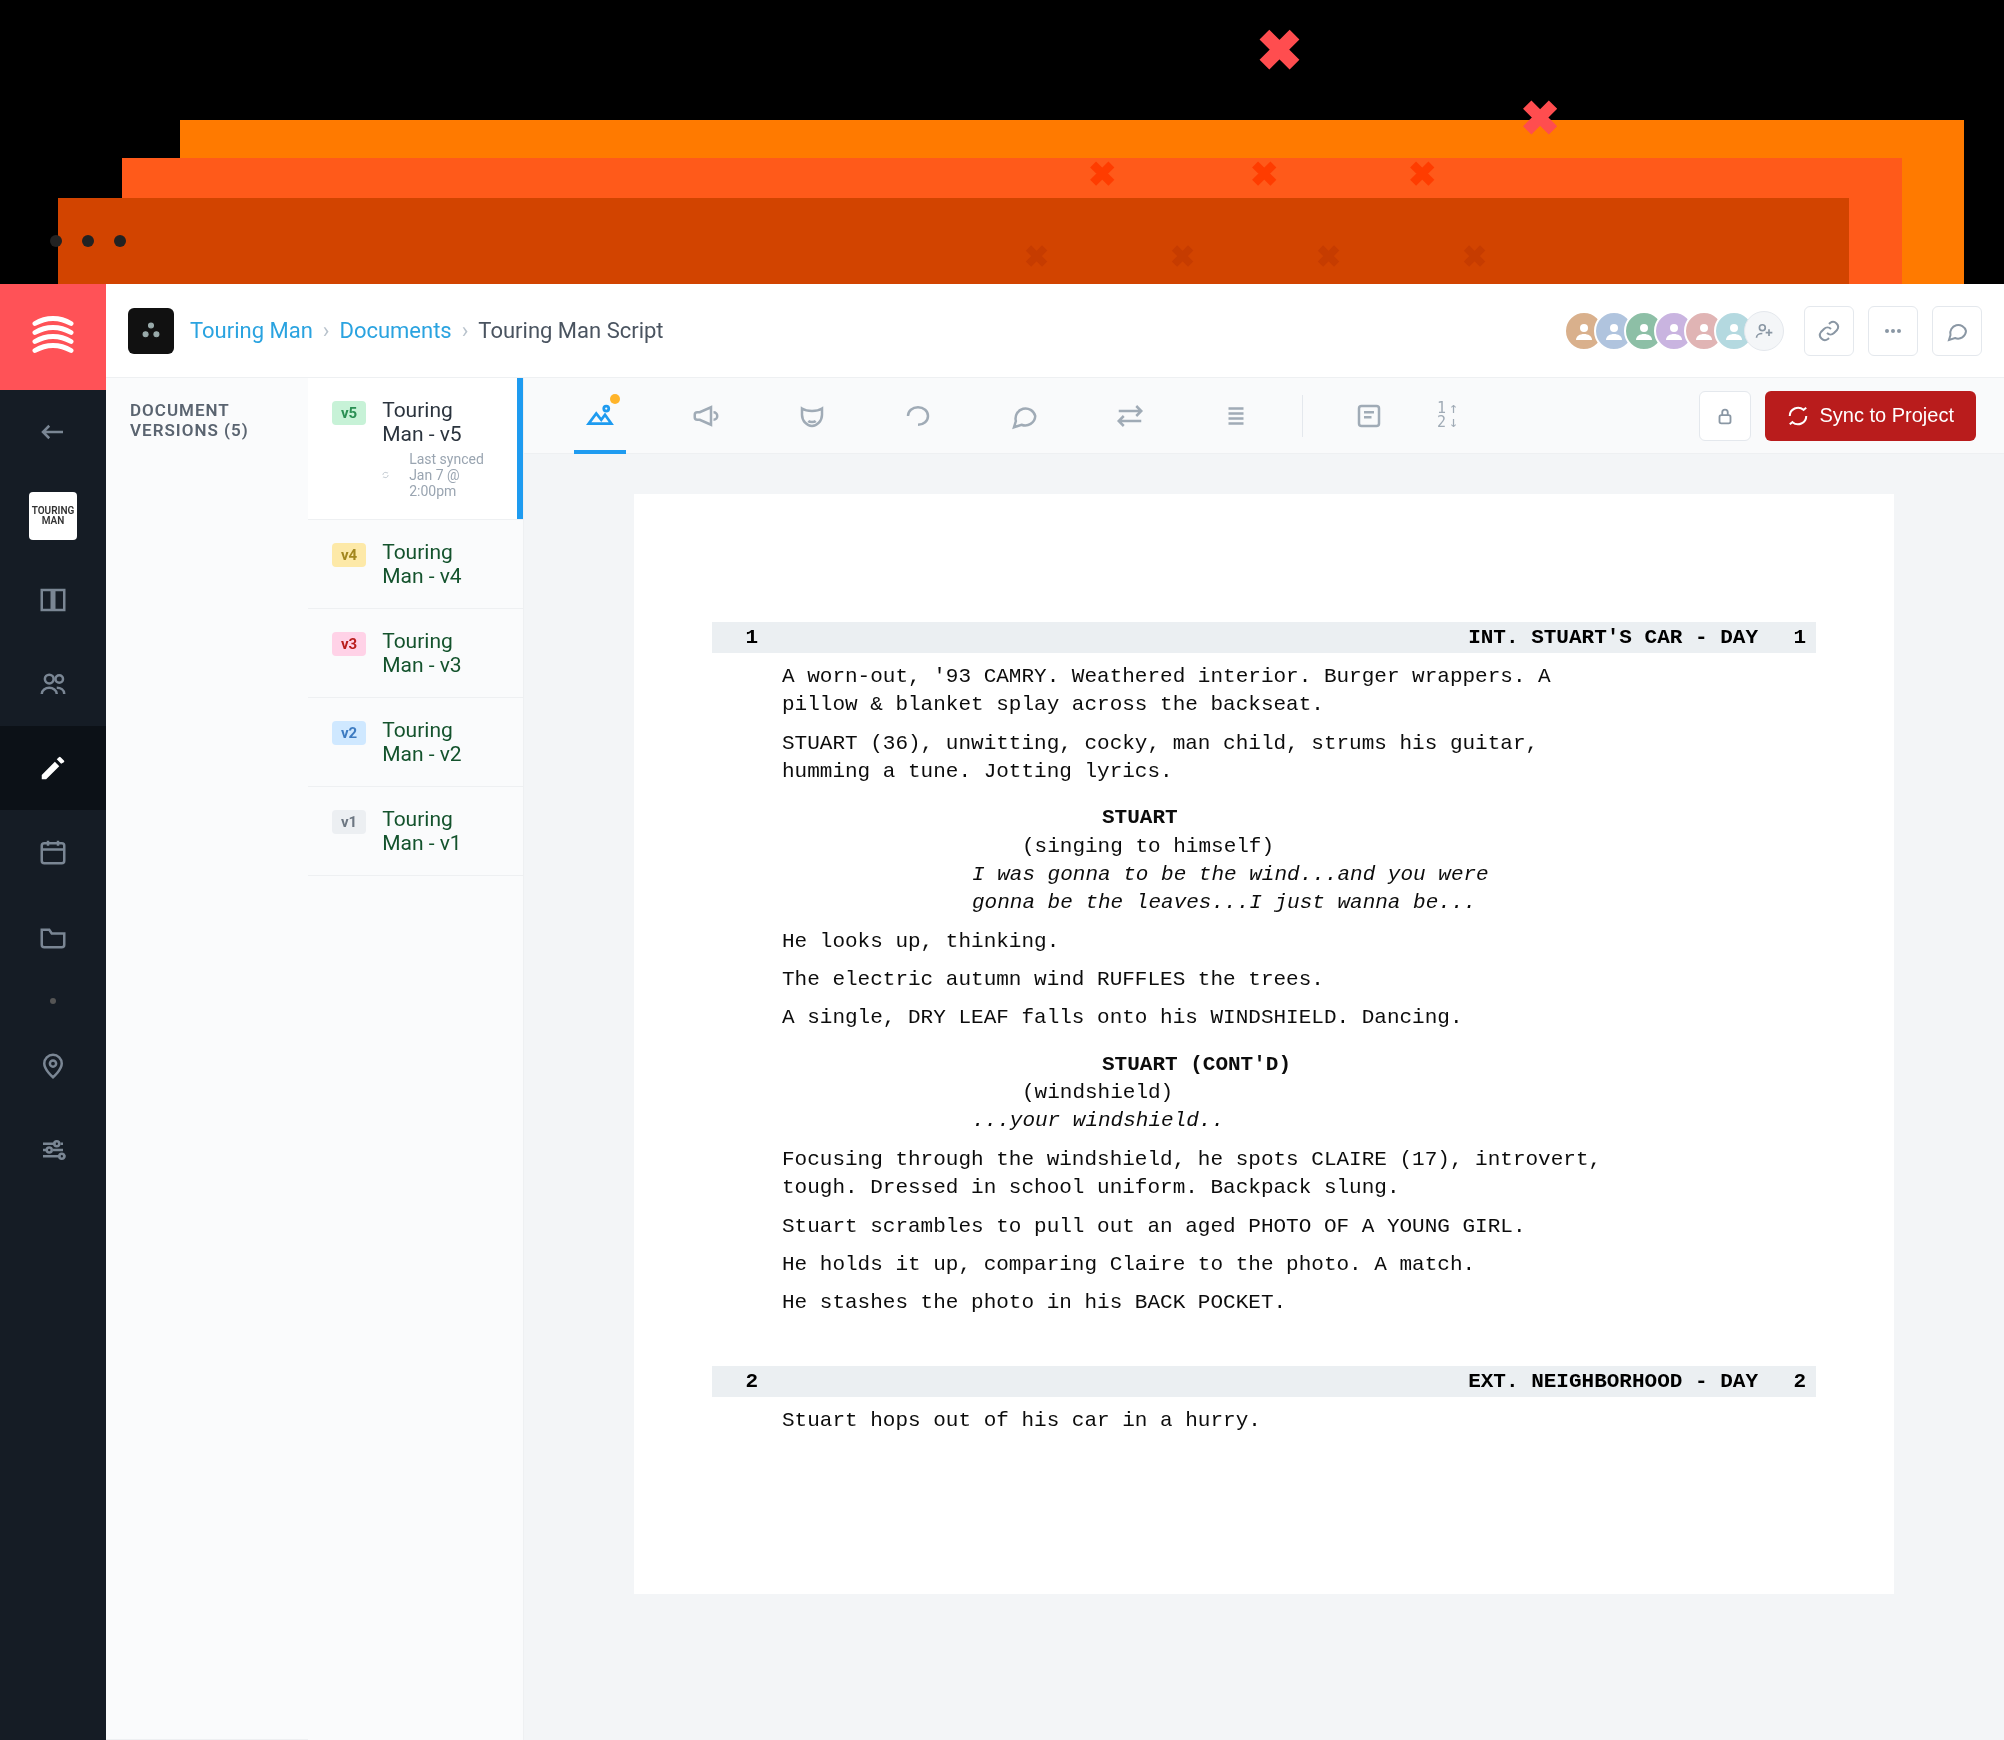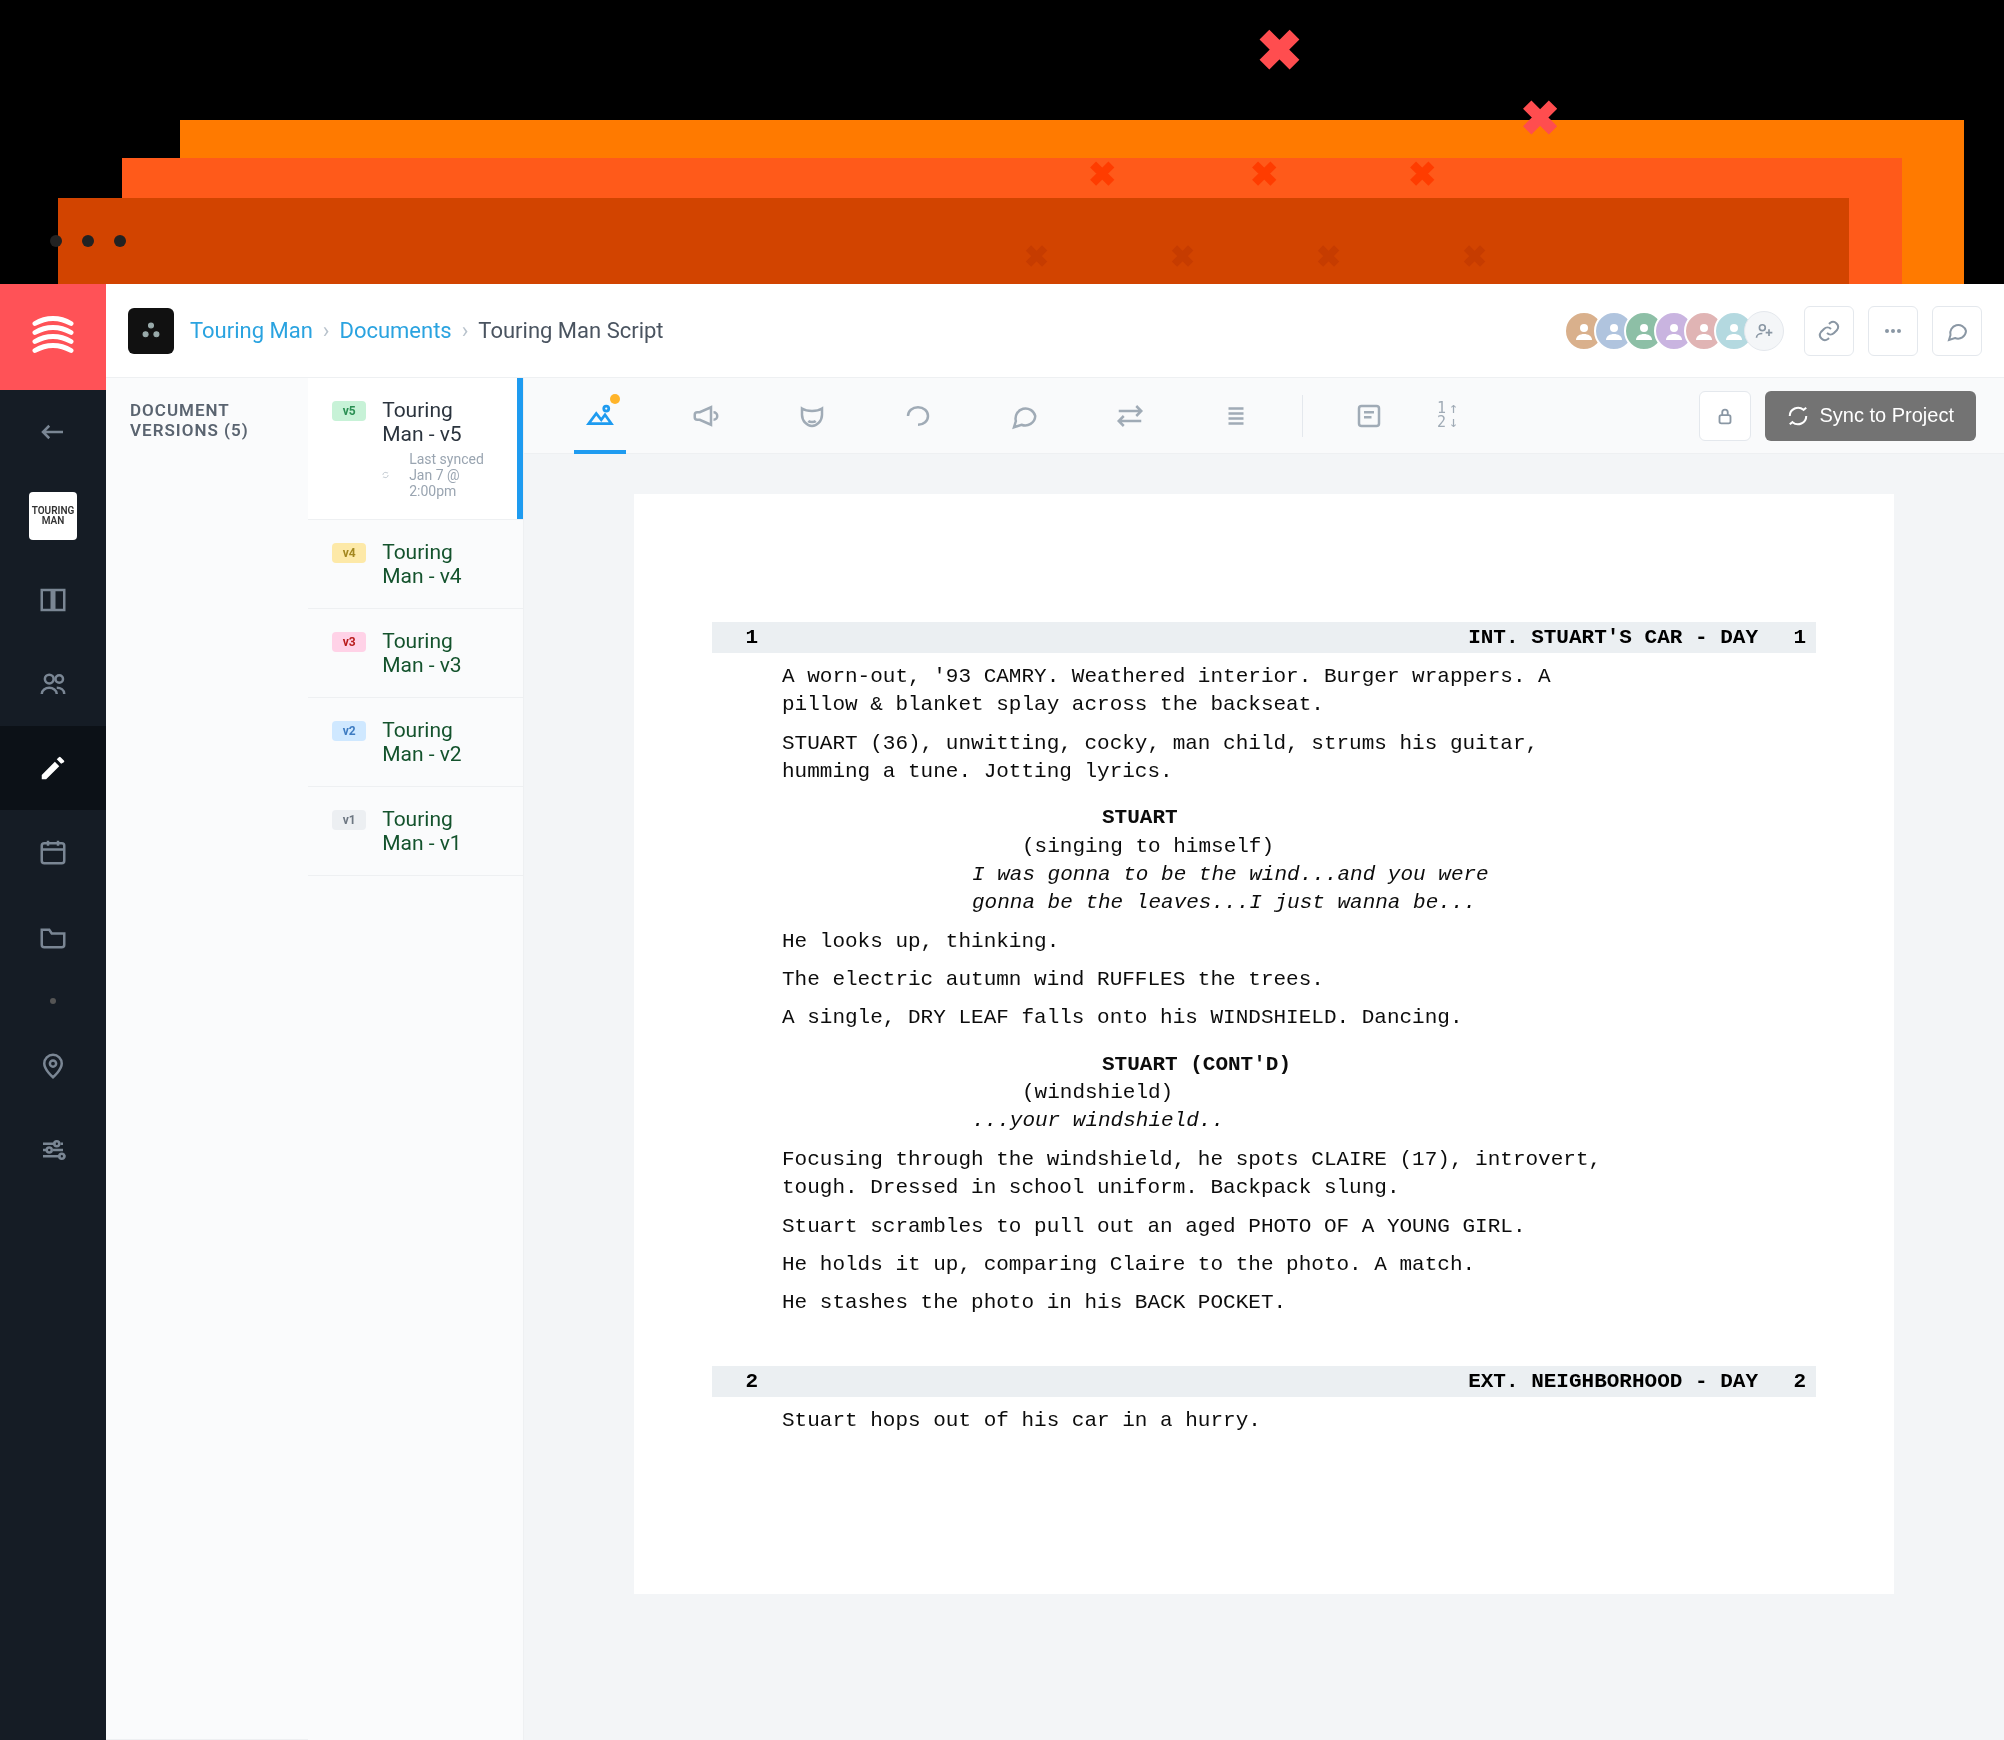--- a/index.html
+++ b/index.html
@@ -126,21 +126,21 @@
     display:flex; align-items:flex-start; gap:16px;
     cursor:pointer;
     position:relative;
   }
   .version-item.selected { background:#fff; }
   .version-item.selected::after {
     content:""; position:absolute; right:0; top:0; bottom:0; width:6px;
     background:#1e9bf0;
   }
   .vbadge {
-    min-width:34px; padding:3px 8px; border-radius:4px; font-size:12px; font-weight:700;
+    min-width:34px; padding:3px 8px; border-radius:4px; font-size:15px; font-weight:700;
     text-align:center; margin-top:3px;
   }
   .vbadge.v5 { background:#c7f2d7; color:#2a8f53; }
   .vbadge.v4 { background:#fde9a8; color:#a3871f; }
   .vbadge.v3 { background:#ffd2e7; color:#b91c1c; }
   .vbadge.v2 { background:#cfe8ff; color:#3d7bc1; }
   .vbadge.v1 { background:#eceff2; color:#6d7782; }
   .vtitle { font-size:21px; color:#2b343e; }
   .version-item:not(.selected) .vtitle { color:#14532d; }
   .vsync { font-size:14px; color:#9aa5b1; display:flex; align-items:center; gap:20px; margin-top:5px; }
@@ -170,21 +170,21 @@
   }
   .tool-badge { position:absolute; top:6px; right:-2px; width:10px; height:10px; background:#ffb42a; border-radius:5px; }
   .sep-v { width:1px; height:42px; background:#e4e8ed; margin:0 18px; }
   .toolbar-spacer { flex:1; }
   .tool-rect {
     height:50px; padding:0 14px; border:1px solid #e4e8ed; border-radius:6px;
     display:flex; align-items:center; justify-content:center; color:#8a97a4; background:#fff; cursor:pointer;
   }
   .tool-rect svg { width:22px; height:22px; }
   .sync-btn {
-    height:50px; padding:0 22px; border-radius:6px; background:#737373; color:#fff;
+    height:50px; padding:0 22px; border-radius:6px; background:#b91c1c; color:#fff;
     display:flex; align-items:center; gap:10px; font-size:20px; cursor:pointer; border:none;
   }
   .sync-btn svg { width:22px; height:22px; }
 
   .paper-scroll { flex:1; overflow:auto; padding: 40px 48px; }
   .paper {
     width: 1260px;
     background:#fff;
     margin: 0 auto;
     padding: 120px 88px 70px 88px;

